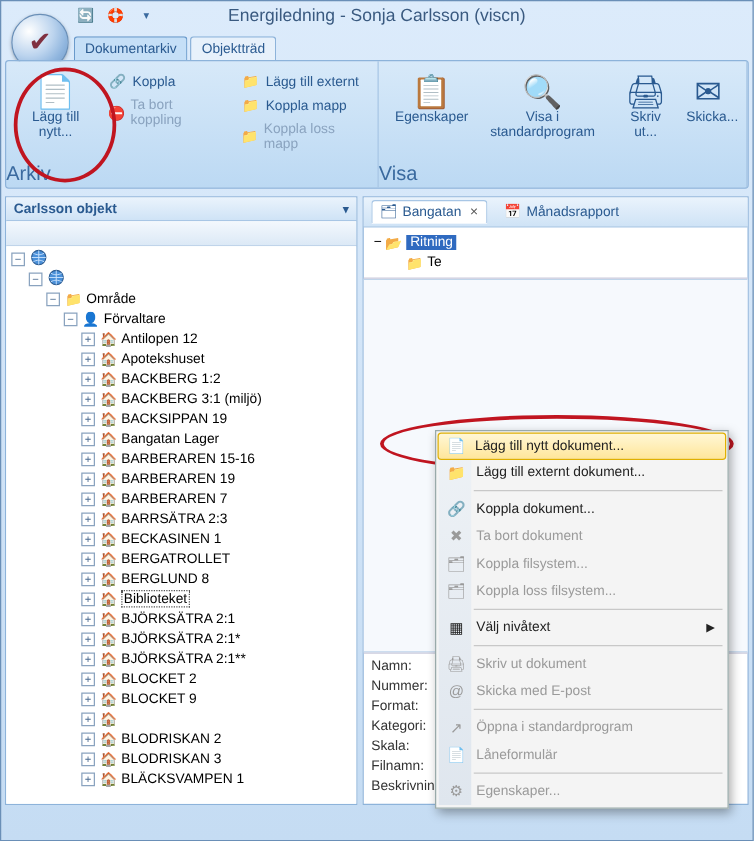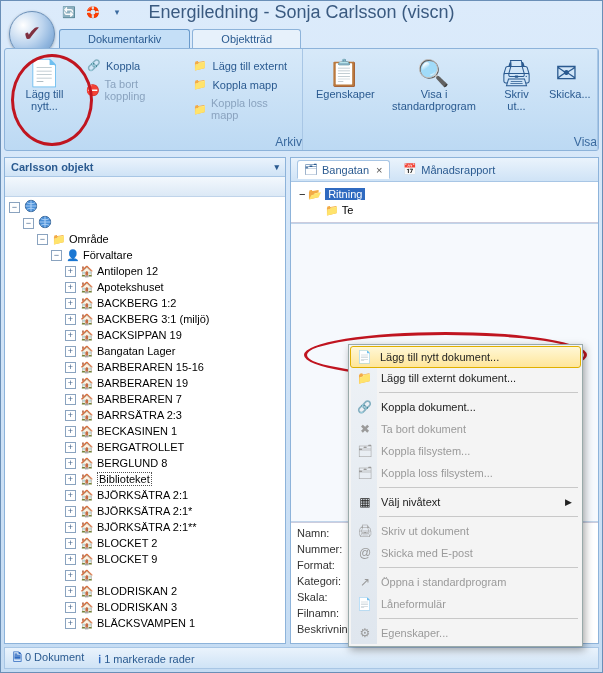--- a/index.html
+++ b/index.html
@@ -1,27 +1,27 @@
 <!DOCTYPE html>
 <html><head>
 <meta charset="utf-8">
 <style>
   * { box-sizing: border-box; font-family: Tahoma, Arial, sans-serif; font-size: 11px; }
   body { margin: 0; padding: 0; background: #d6e5f5; width: 603px; height: 673px; overflow: hidden; position: relative; }
   .window { background: linear-gradient(#dcebfb,#c5dcf3); border: 1px solid #6a8fb7; width: 603px; height: 673px; position: relative; }
-  .titlebar { height: 22px; display:flex; align-items:center; justify-content:center; color:#3a5a80; font-size:18px; }
+  .titlebar { height: 22px; display:flex; align-items:center; justify-content:center; color:#3a5a80; font-size:14px; }
   .qat { position:absolute; left:60px; top:3px; display:flex; gap:8px; }
   .qat span { width:16px; height:16px; display:inline-flex; align-items:center; justify-content:center; }
   .orb { position:absolute; left:8px; top:10px; width:46px; height:46px; border-radius:50%; background: radial-gradient(circle at 30% 30%, #fff, #bcd4ee 45%, #8fb5de 70%, #6c94c1); border:1px solid #6a8fb7; box-shadow:0 1px 3px rgba(0,0,0,.3); display:flex; align-items:center; justify-content:center; font-size:22px; color:#803040; }
   .tabs { position:absolute; top:28px; left:58px; display:flex; gap:2px; }
-  .tab { padding:3px 28px; border:1px solid #8db3da; border-bottom:none; border-radius:3px 3px 0 0; background:#e7f1fb; color:#2a5a90; }
+  .tab { padding:3px 8px; border:1px solid #8db3da; border-bottom:none; border-radius:3px 3px 0 0; background:#e7f1fb; color:#2a5a90; }
   .tab.active { background:#c5dff7; border-color:#6a9acb; }
   .ribbon { position:absolute; top:47px; left:3px; right:3px; height:103px; background:linear-gradient(#d7e9f9,#bcd9f3); border:1px solid #8db3da; border-radius:3px; display:flex; }
   .group { border-right:1px solid #a8c6e5; position:relative; padding:4px 8px 16px 8px; display:flex; align-items:flex-start; }
-  .group-label { position:absolute; bottom:1px; left:0; right:0; text-align:right; color:#3a6a9f; font-size:12px; }
+  .group-label { position:absolute; bottom:1px; left:0; right:0; text-align:left; color:#3a6a9f; font-size:16px; }
   .bigbtn { width:68px; text-align:center; padding:4px; color:#2a5a90; border:1px solid transparent; border-radius:3px; }
   .bigbtn .ico { font-size:26px; display:block; height:30px; }
   .smallbtn-col { display:flex; flex-direction:column; gap:2px; padding-top:4px; }
   .smallbtn { display:flex; align-items:center; gap:4px; padding:2px 4px; color:#2a5a90; }
   .smallbtn.dis { color:#8aa3bf; }
   .smallbtn .sico { width:16px; text-align:center; }
   .content { position:absolute; top:156px; left:3px; right:3px; bottom:28px; display:flex; gap:4px; }
   .pane { background:#fff; border:1px solid #8db3da; position:relative; }
   .pane.left { width:282px; display:flex; flex-direction:column; }
   .pane.right { flex:1; display:flex; flex-direction:column; }
@@ -369,17 +369,13 @@
         <span class="mico">📄</span>
         <span>Låneformulär</span>
       </div>
       <div class="sep"></div>
       <div class="mi dis">
         <span class="mico">⚙</span>
         <span>Egenskaper...</span>
       </div>
     </div>
 
-  <div class="status">
-    <span><span class="sico">🗎</span> <span>0 Dokument</span></span>
-    <span><span class="sico">ℹ</span> <span>1 markerade rader</span></span>
-  </div>
 </div>
 
 </body></html>

